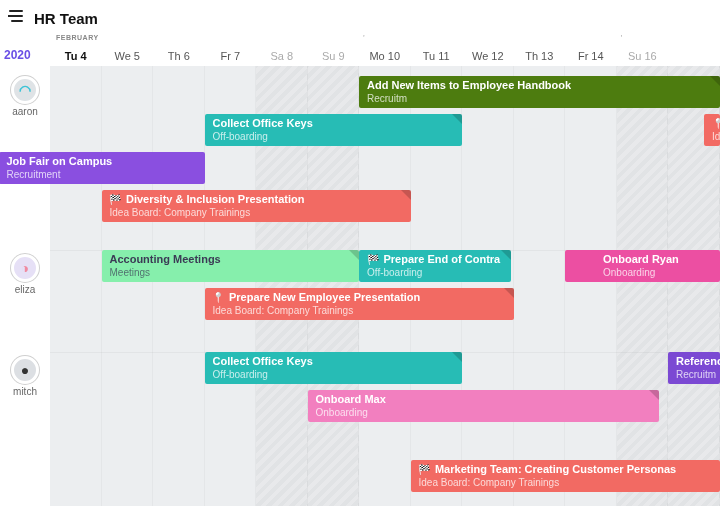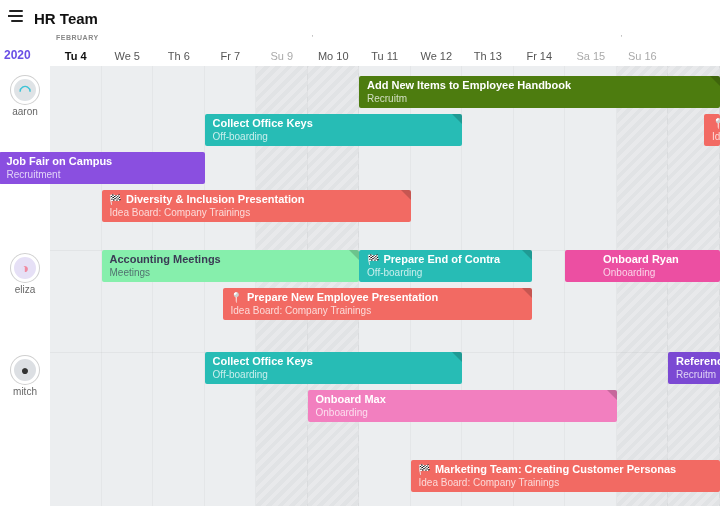--- a/index.html
+++ b/index.html
@@ -149,40 +149,40 @@
       <div class="day-cell">
         <span>We 5</span>
       </div>
       <div class="day-cell">
         <span>Th 6</span>
       </div>
       <div class="day-cell">
         <span>Fr 7</span>
       </div>
       <div class="day-cell weekend">
+        <span>Sa 8</span>
+      </div>
+      <div class="day-cell weekend">
         <span>Su 9</span>
       </div>
       <div class="day-cell">
         <span class="dot-mark">ʼ</span>
         <span>Mo 10</span>
       </div>
       <div class="day-cell">
         <span>Tu 11</span>
       </div>
       <div class="day-cell">
         <span>We 12</span>
       </div>
       <div class="day-cell">
         <span>Th 13</span>
       </div>
       <div class="day-cell">
         <span>Fr 14</span>
-      </div>
-      <div class="day-cell weekend">
-        <span>Sa 15</span>
       </div>
       <div class="day-cell weekend">
         <span class="dot-mark">ʼ</span>
         <span>Su 16</span>
       </div>
     </div>
   <div class="body" id="body" style="height: 444px;">
     <div class="grid-bg" id="grid-bg" style="height: 444px;">
         <div class="col left"></div>
         <div class="col"></div>
@@ -212,33 +212,33 @@
           <div class="bar" style="background: rgb(242, 106, 99); left: 51.5px; width: 309px; top: 118px;"><span class="title flag">Diversity &amp; Inclusion Presentation</span><span class="sub">Idea Board: Company Trainings</span></div>
         </div>
       </div>
       <div class="row" style="position: absolute; top: 184px; height: 94px; left: 0px; right: 0px;">
         <div class="member" style="top: 4px;">
           <div class="avatar" style="background: rgb(230, 224, 246); color: rgb(240, 138, 160);">◑</div>
           <div>eliza</div>
         </div>
         <div class="bars" style="height: 94px;">
           <div class="bar light-text" style="background: #86efac; left: 51.5px; width: 257.5px; top: 0px;"><span class="title ">Accounting Meetings</span><span class="sub">Meetings</span></div>
-          <div class="bar" style="background: rgb(39, 188, 181); left: 309px; width: 173px; top: 0px;"><span class="title flag">Prepare End of Contra</span><span class="sub">Off-boarding</span></div>
+          <div class="bar" style="background: rgb(39, 188, 181); left: 309px; width: 152px; top: 0px;"><span class="title flag">Prepare End of Contra</span><span class="sub">Off-boarding</span></div>
           <div class="bar noear" style="background: rgb(236, 79, 162); left: 515px; width: 154.5px; top: 0px; padding-left: 38px;"><span class="title ">Onboard Ryan</span><span class="sub">Onboarding</span></div>
-          <div class="bar" style="background: rgb(242, 106, 99); left: 154.5px; width: 309px; top: 38px; margin-left: 18px;"><span class="title pin">Prepare New Employee Presentation</span><span class="sub">Idea Board: Company Trainings</span></div>
+          <div class="bar" style="background: rgb(242, 106, 99); left: 154.5px; width: 309px; top: 38px;"><span class="title pin">Prepare New Employee Presentation</span><span class="sub">Idea Board: Company Trainings</span></div>
         </div>
       </div>
       <div class="row-sep" style="top: 184px;"></div>
       <div class="row" style="position: absolute; top: 286px; height: 130px; left: 0px; right: 0px;">
         <div class="member" style="top: 4px;">
           <div class="avatar" style="background: rgb(220, 223, 227); color: rgb(51, 51, 51);">●</div>
           <div>mitch</div>
         </div>
         <div class="bars" style="height: 130px;">
           <div class="bar" style="background: rgb(39, 188, 181); left: 154.5px; width: 257.5px; top: 0px;"><span class="title ">Collect Office Keys</span><span class="sub">Off-boarding</span></div>
           <div class="bar noear" style="background: rgb(123, 73, 211); left: 618px; width: 51.5px; top: 0px;"><span class="title ">Referenc</span><span class="sub">Recruitm</span></div>
-          <div class="bar" style="background: rgb(242, 127, 191); left: 257.5px; width: 309px; top: 38px;"><span class="title ">Onboard Max</span><span class="sub">Onboarding</span></div>
+          <div class="bar" style="background: rgb(242, 127, 191); left: 257.5px; width: 351px; top: 38px;"><span class="title ">Onboard Max</span><span class="sub">Onboarding</span></div>
           <div class="bar noear" style="background: rgb(242, 106, 99); left: 360.5px; width: 309px; top: 76px; margin-top: 32px;"><span class="title flag">Marketing Team: Creating Customer Personas</span><span class="sub">Idea Board: Company Trainings</span></div>
         </div>
       </div>
       <div class="row-sep" style="top: 286px;"></div>
     </div>
 </div>
 
 </body></html>

